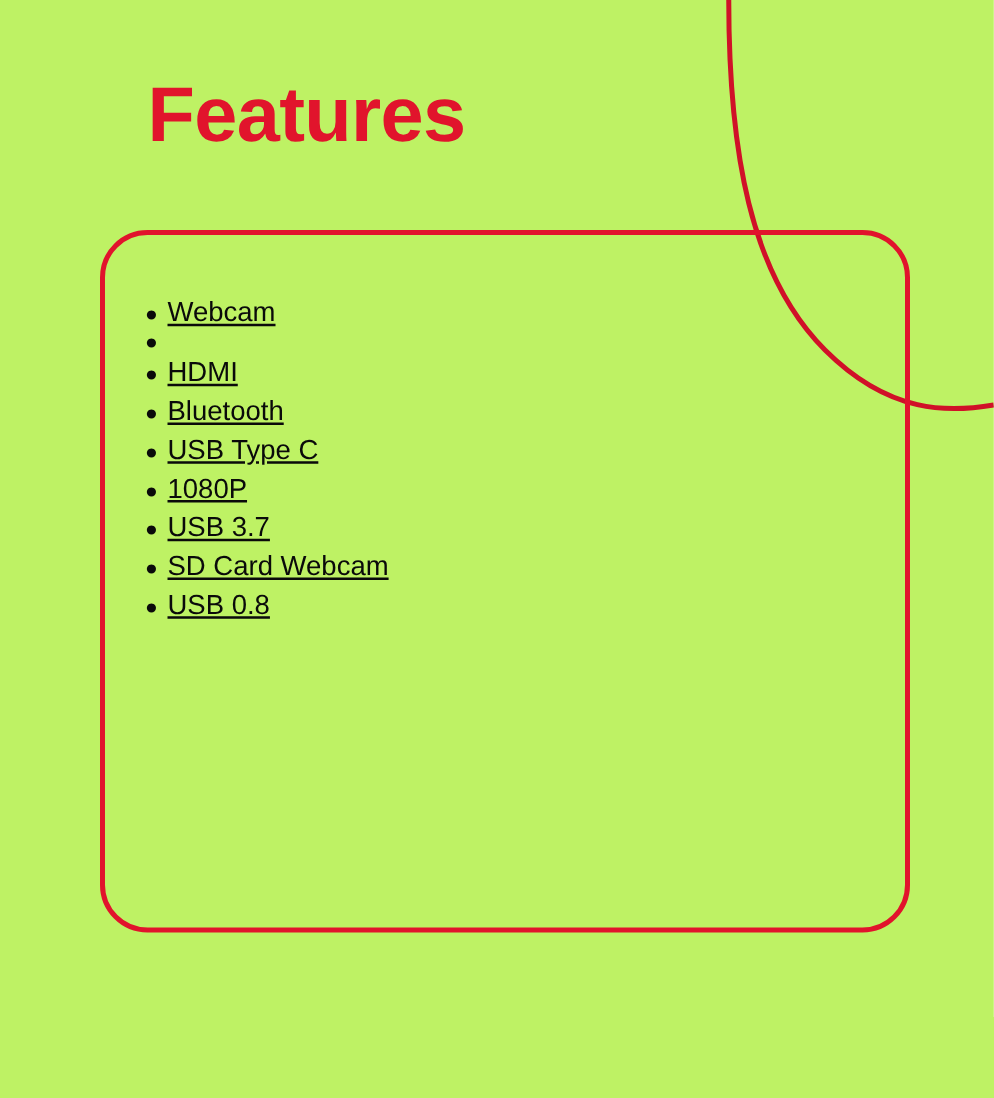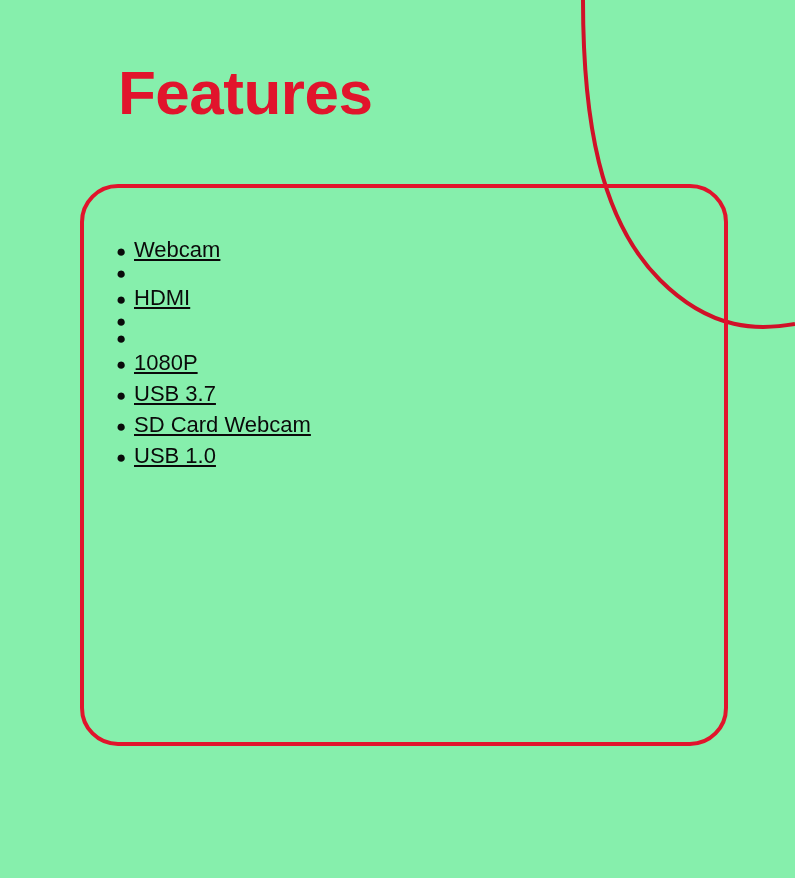--- a/index.html
+++ b/index.html
@@ -10,21 +10,21 @@
   body {
     width: 795px;
     height: 878px;
     position: relative;
     overflow: hidden;
     font-family: "Liberation Sans", sans-serif;
   }
   .page {
     position: absolute;
     inset: 0;
-    background: #86efac;
+    background: #bef264;
   }
   .decor-arc {
     position: absolute;
     top: 0;
     left: 0;
     width: 795px;
     height: 878px;
     pointer-events: none;
   }
   .title {
@@ -96,36 +96,38 @@
       </li>
       <li class="feature-item">
         <span class="bullet">●</span>
       </li>
       <li class="feature-item">
         <span class="bullet">●</span>
         <span class="feature-label">HDMI</span>
       </li>
       <li class="feature-item">
         <span class="bullet">●</span>
+        <span class="feature-label">Bluetooth</span>
       </li>
       <li class="feature-item">
         <span class="bullet">●</span>
+        <span class="feature-label">USB Type C</span>
       </li>
       <li class="feature-item">
         <span class="bullet">●</span>
         <span class="feature-label">1080P</span>
       </li>
       <li class="feature-item">
         <span class="bullet">●</span>
         <span class="feature-label">USB 3.7</span>
       </li>
       <li class="feature-item">
         <span class="bullet">●</span>
         <span class="feature-label">SD Card Webcam</span>
       </li>
       <li class="feature-item">
         <span class="bullet">●</span>
-        <span class="feature-label">USB 1.0</span>
+        <span class="feature-label">USB 0.8</span>
       </li>
     </ul>
   </div>
 
 </div>
 
 </body></html>

